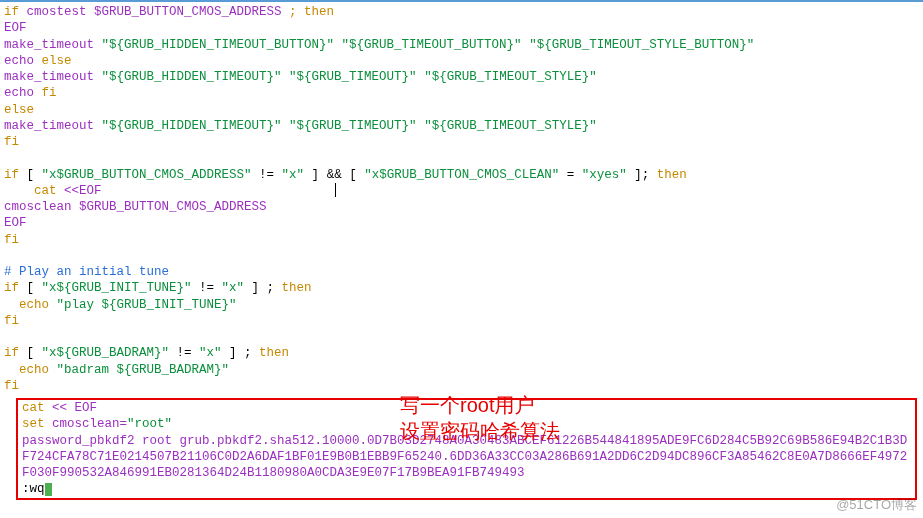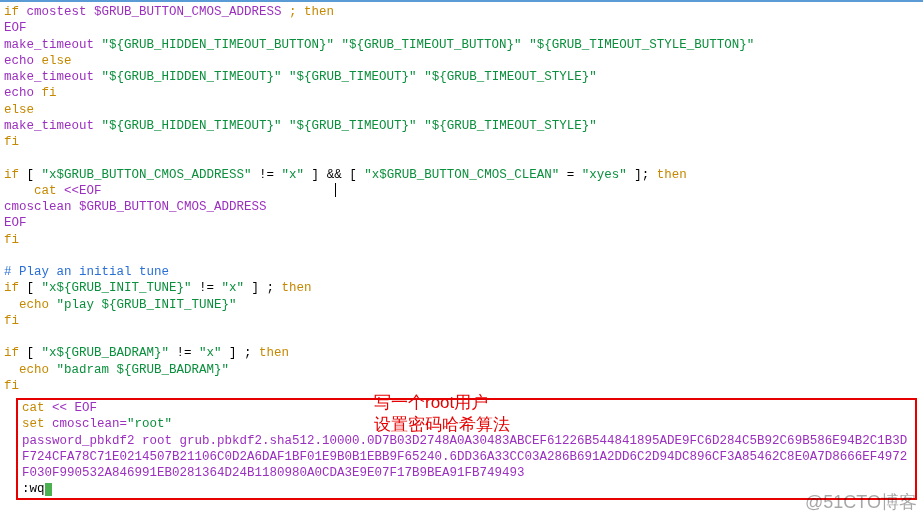--- a/index.html
+++ b/index.html
@@ -32,33 +32,33 @@
   .str { color: #0a8f3c; }
   .cm { color: #2a6fd6; }      
   .plain { color: #000; }
   .redbox {
     border: 2px solid #e60000;
     margin: 2px 6px 0 16px;
     padding: 0 2px;
   }
   .annotation {
     position: absolute;
-    left: 374px;
+    left: 400px;
     top: 392px;
     font-family: "Microsoft YaHei", sans-serif;
-    font-size: 17px;
+    font-size: 20px;
     color: #e60000;
     line-height: 1.3;
   }
   .watermark {
     position: absolute;
     right: 6px;
     bottom: 4px;
     font-family: "Microsoft YaHei", sans-serif;
-    font-size: 18px;
+    font-size: 13px;
     color: rgba(0,0,0,0.35);
     font-weight: 500;
   }
   .cursor {
     display: inline-block;
     width: 7px;
     height: 13px;
     background: #4caf50;
     vertical-align: text-bottom;
   }

